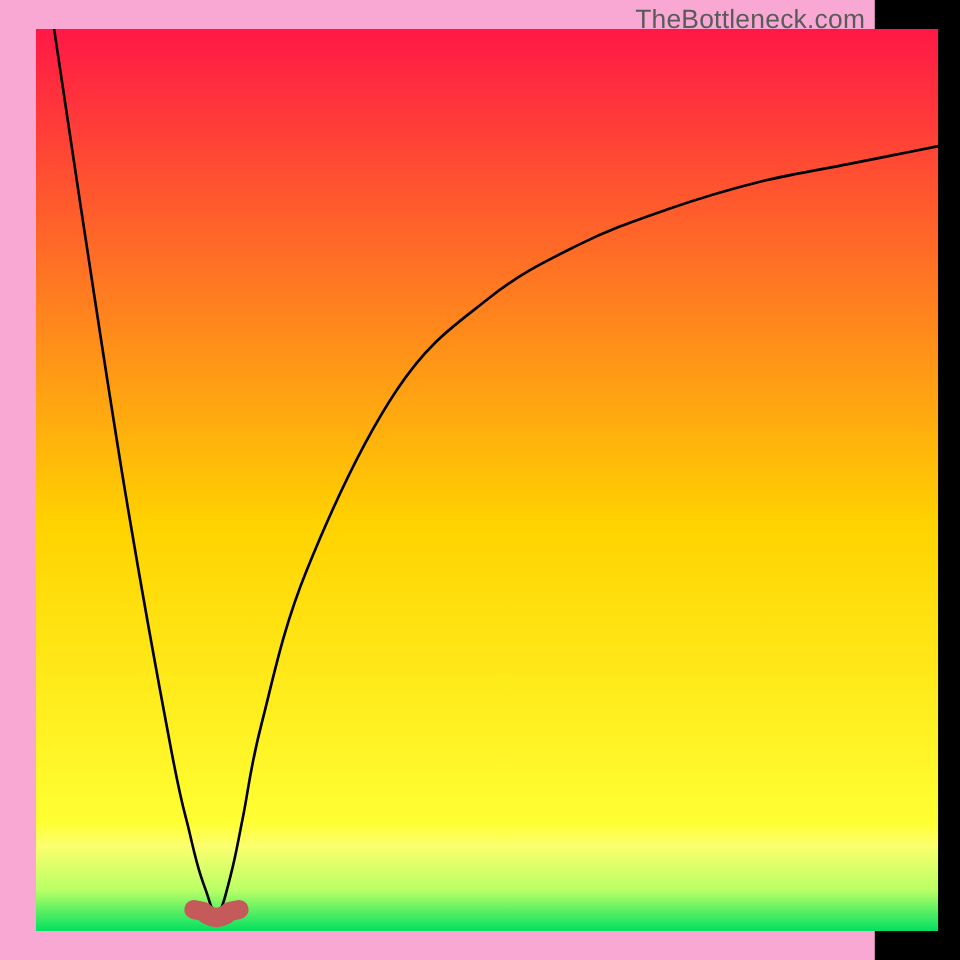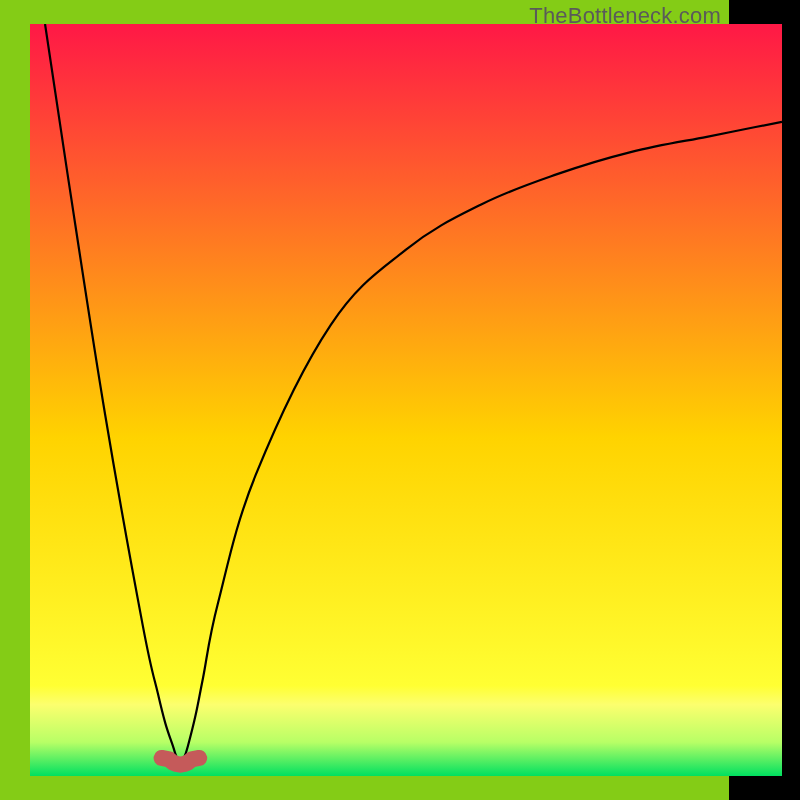--- a/index.html
+++ b/index.html
@@ -8,21 +8,21 @@
     width: 800px;
     height: 800px;
     background: #000000;
     font-family: Arial, Helvetica, sans-serif;
     overflow: hidden;
   }
   .outer {
     position: relative;
     width: 729px;
     height: 800px;
-    background: #84cc16;
+    background: #f9a8d4;
   }
   .plot {
     position: absolute;
     left: 30px;
     top: 24px;
     width: 752px;
     height: 752px;
     overflow: hidden;
   }
   .plot svg {

